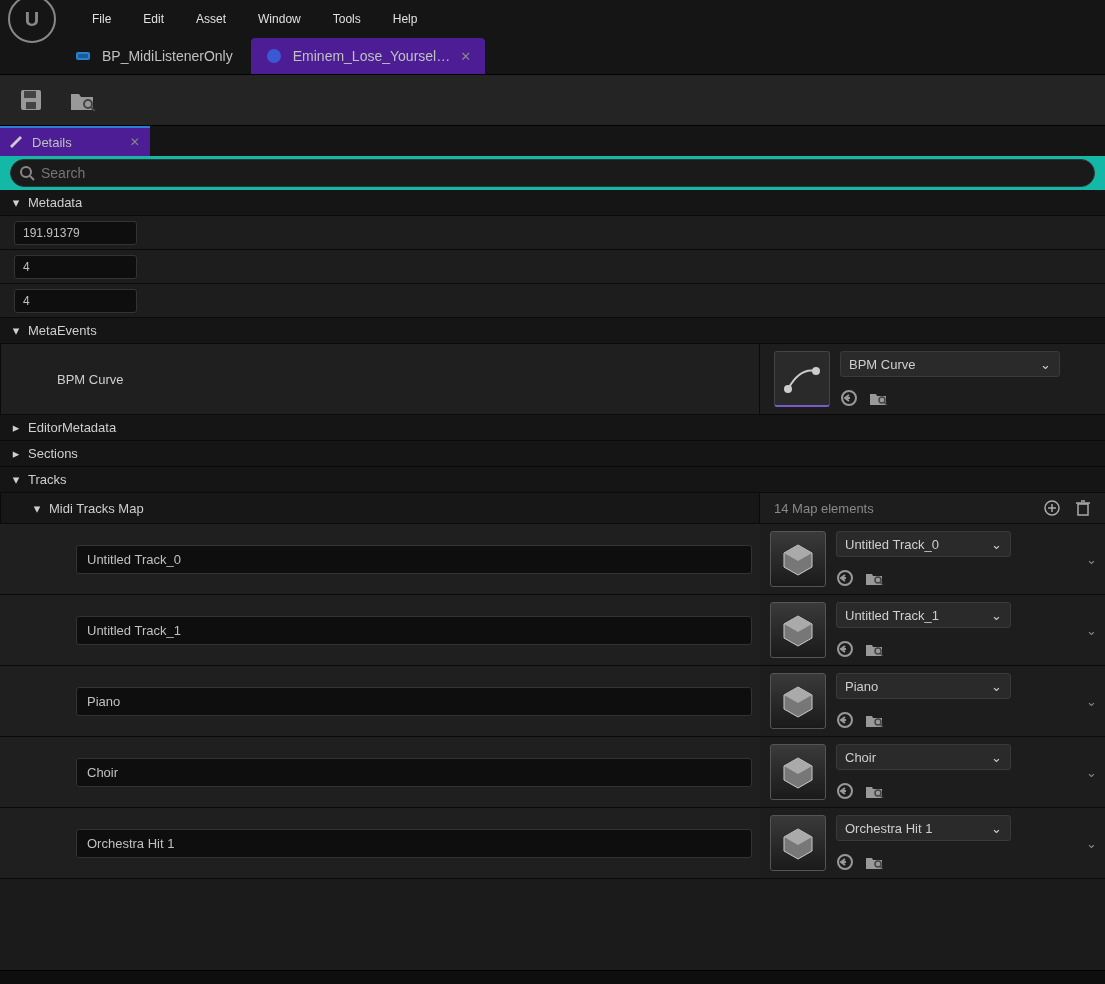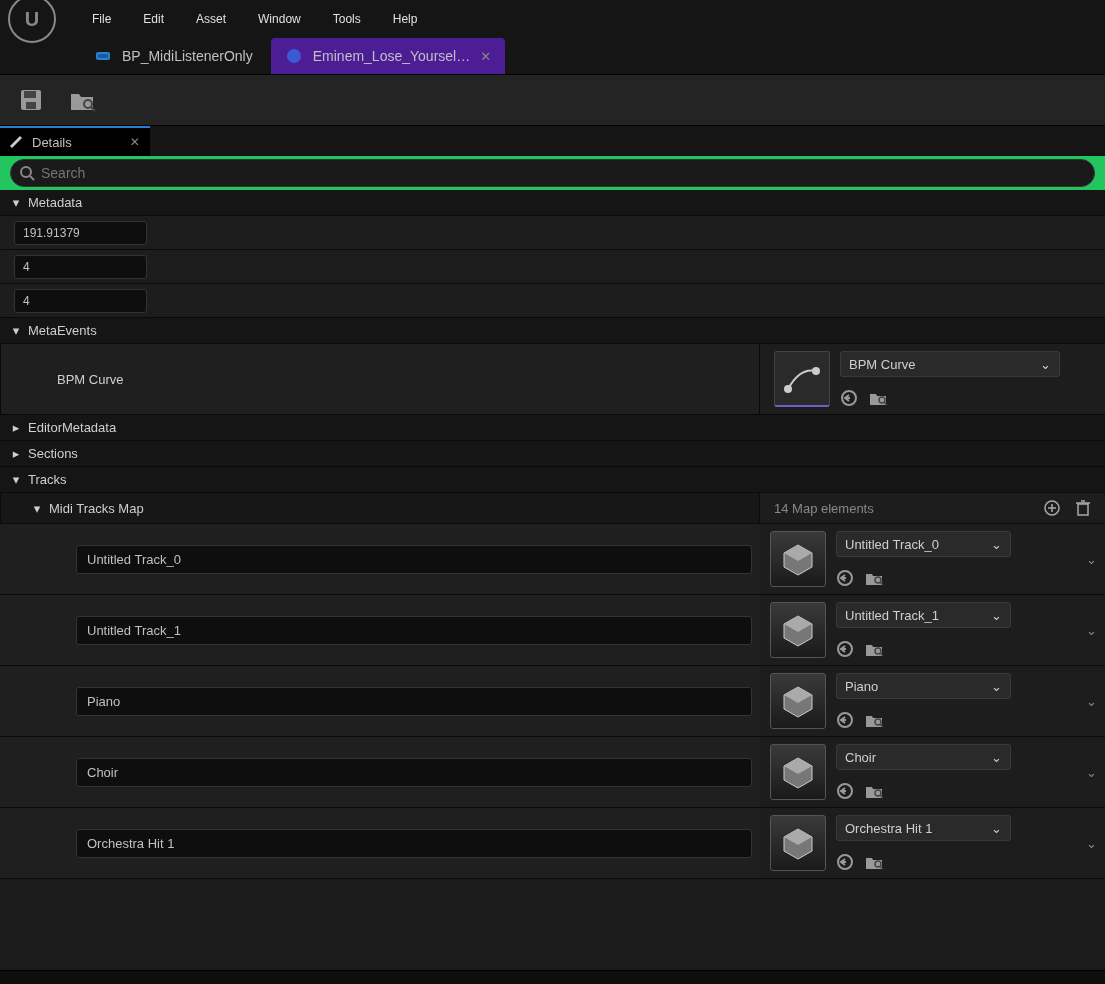--- a/index.html
+++ b/index.html
@@ -39,21 +39,21 @@
   font-size: 12px;
   cursor: pointer;
 }
 
 
 .tabstrip {
   height: 36px;
   background: #151515;
   display: flex;
   align-items: flex-end;
-  padding-left: 80px;
+  padding-left: 60px;
 }
 .doctab {
   height: 36px;
   display: flex;
   align-items: center;
   padding: 0 14px;
   color: #c0c0c0;
   font-size: 14px;
   cursor:pointer;
   border-top-left-radius: 4px;
@@ -76,33 +76,33 @@
 }
 .toolbar .tbtn { cursor:pointer; display:flex; }
 
 
 .details-header-row {
   height: 30px;
   background: #151515;
   display:flex; align-items:flex-end;
 }
 .details-tab {
-  background:#000000;
+  background:#4c1d95;
   height:30px;
   display:flex; align-items:center;
   padding: 0 10px 0 8px;
   gap:8px;
   border-top: 2px solid #2a7fd4;
 }
 .details-tab .close-x { color:#888; margin-left:50px; cursor:pointer; font-size:12px;}
 
 
 .searchbar {
   height: 34px;
-  background:#22c55e;
+  background:#14b8a6;
   display:flex; align-items:center;
   padding: 0 10px;
 }
 .searchbar .searchfield {
   flex:1; height:28px;
   background:#1a1a1a;
   border:1px solid #333;
   border-radius:14px;
   display:flex; align-items:center;
   padding:0 8px;
@@ -153,21 +153,21 @@
   min-height:33px;
 }
 
 .text-field {
   background:#0e0e0e;
   border:1px solid #333;
   color:#c0c0c0;
   padding:4px 8px;
   font-size:12px;
   border-radius:3px;
-  width:133px;
+  width:123px;
 }
 .text-field.wide { width:205px; }
 
 
 .asset-thumb {
   width:56px; height:56px;
   background:#2a2a2a;
   border:1px solid #444;
   border-bottom:2px solid #7a5cc9;
   border-radius:3px;

